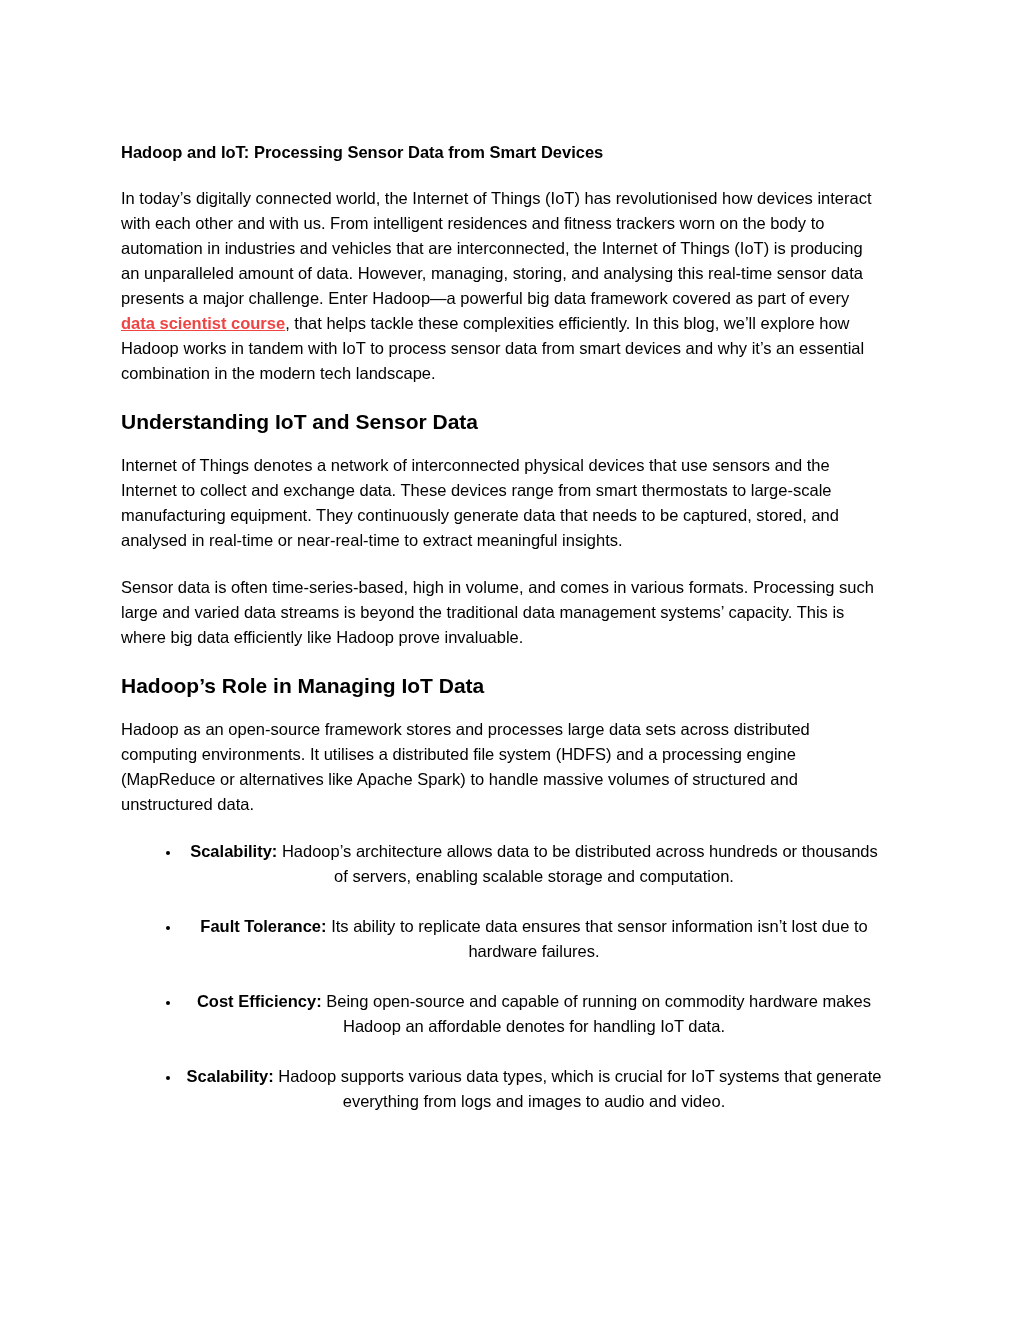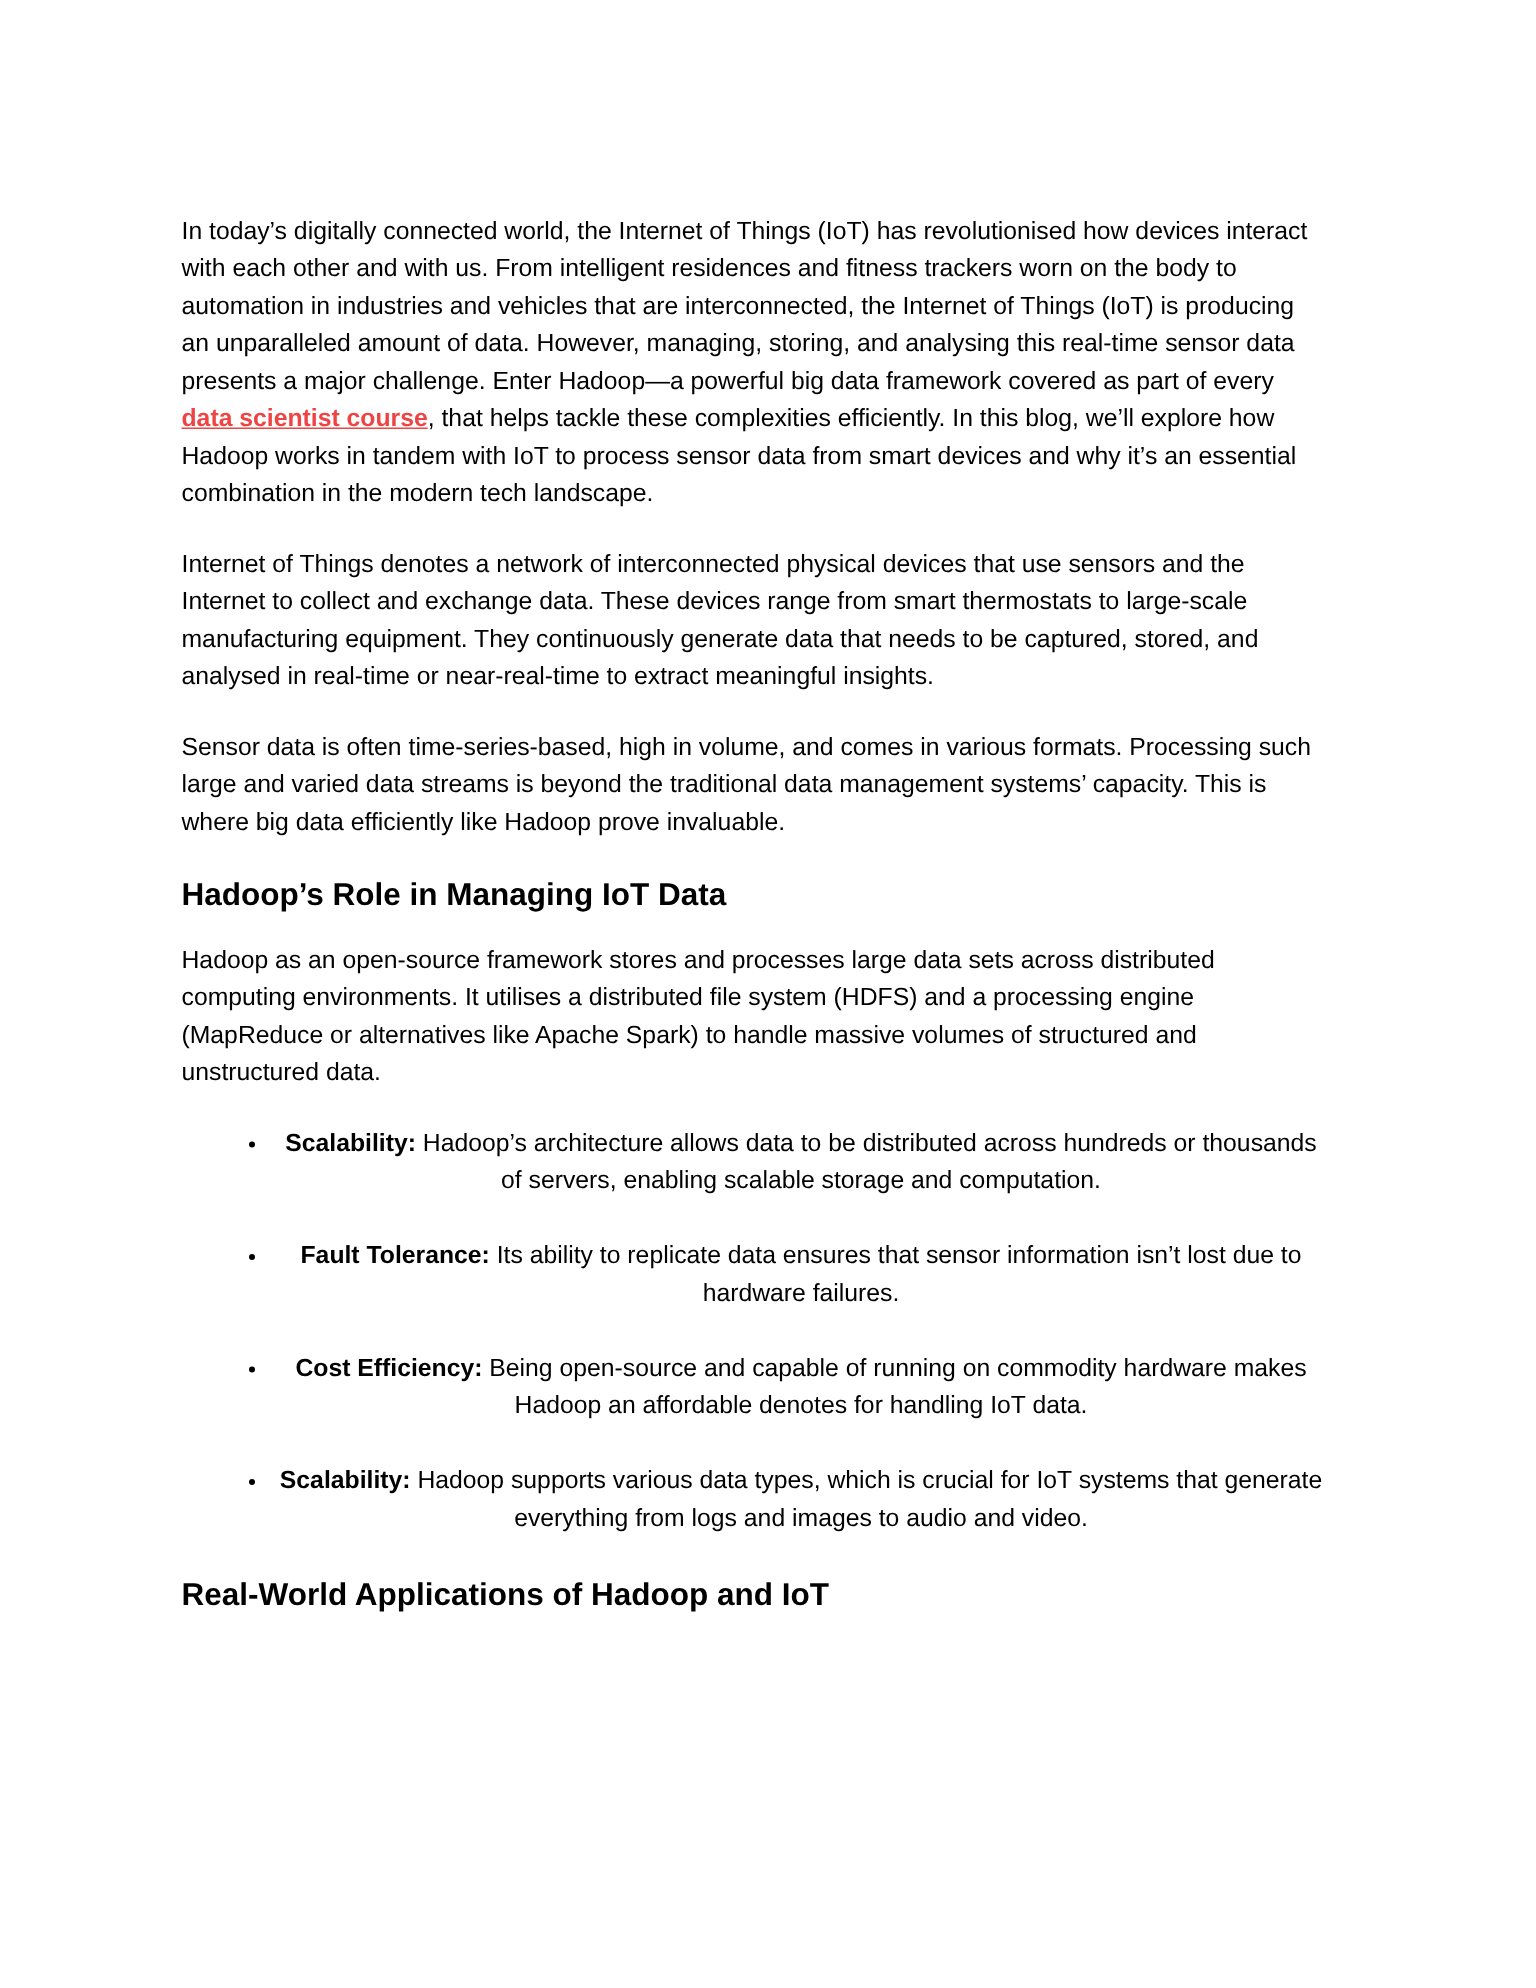--- a/index.html
+++ b/index.html
@@ -51,35 +51,36 @@
     text-align: center;
   }
   .benefits-list li::marker { font-size: 13px; }
   .term { font-weight: 700; }
 </style>
 </head>
 <body>
 
 <div class="page">
 
+  <h1 class="doc-title">Hadoop and IoT: Processing Sensor Data from Smart Devices</h1>
 
   <p class="para"><span>In today’s digitally connected world, the Internet of Things (IoT) has revolutionised how devices interact with each other and with us. From intelligent residences and fitness trackers worn on the body to automation in industries and vehicles that are interconnected, the Internet of Things (IoT) is producing an unparalleled amount of data. However, managing, storing, and analysing this real-time sensor data presents a major challenge. Enter Hadoop—a powerful big data framework covered as part of every </span><a class="inline-link">data scientist course</a><span>, that helps tackle these complexities efficiently. In this blog, we’ll explore how Hadoop works in tandem with IoT to process sensor data from smart devices and why it’s an essential combination in the modern tech landscape.</span></p>
 
+  <h2 class="section-heading">Understanding IoT and Sensor Data</h2>
 
   <p class="para">Internet of Things denotes a network of interconnected physical devices that use sensors and the Internet to collect and exchange data. These devices range from smart thermostats to large-scale manufacturing equipment. They continuously generate data that needs to be captured, stored, and analysed in real-time or near-real-time to extract meaningful insights.</p>
 
   <p class="para">Sensor data is often time-series-based, high in volume, and comes in various formats. Processing such large and varied data streams is beyond the traditional data management systems’ capacity. This is where big data efficiently like Hadoop prove invaluable.</p>
 
   <h2 class="section-heading">Hadoop’s Role in Managing IoT Data</h2>
 
   <p class="para">Hadoop as an open-source framework stores and processes large data sets across distributed computing environments. It utilises a distributed file system (HDFS) and a processing engine (MapReduce or alternatives like Apache Spark) to handle massive volumes of structured and unstructured data.</p>
 
 
   <ul class="benefits-list">
     <li><span class="term">Scalability:</span><span> Hadoop’s architecture allows data to be distributed across hundreds or thousands of servers, enabling scalable storage and computation.</span></li>
     <li><span class="term">Fault Tolerance:</span><span> Its ability to replicate data ensures that sensor information isn’t lost due to hardware failures.</span></li>
     <li><span class="term">Cost Efficiency:</span><span> Being open-source and capable of running on commodity hardware makes Hadoop an affordable denotes for handling IoT data.</span></li>
     <li><span class="term">Scalability:</span><span> Hadoop supports various data types, which is crucial for IoT systems that generate everything from logs and images to audio and video.</span></li>
   </ul>
 
-  <h2 class="section-heading">Real-World Applications of Hadoop and IoT</h2>
 
 </div>
 
 </body></html>

